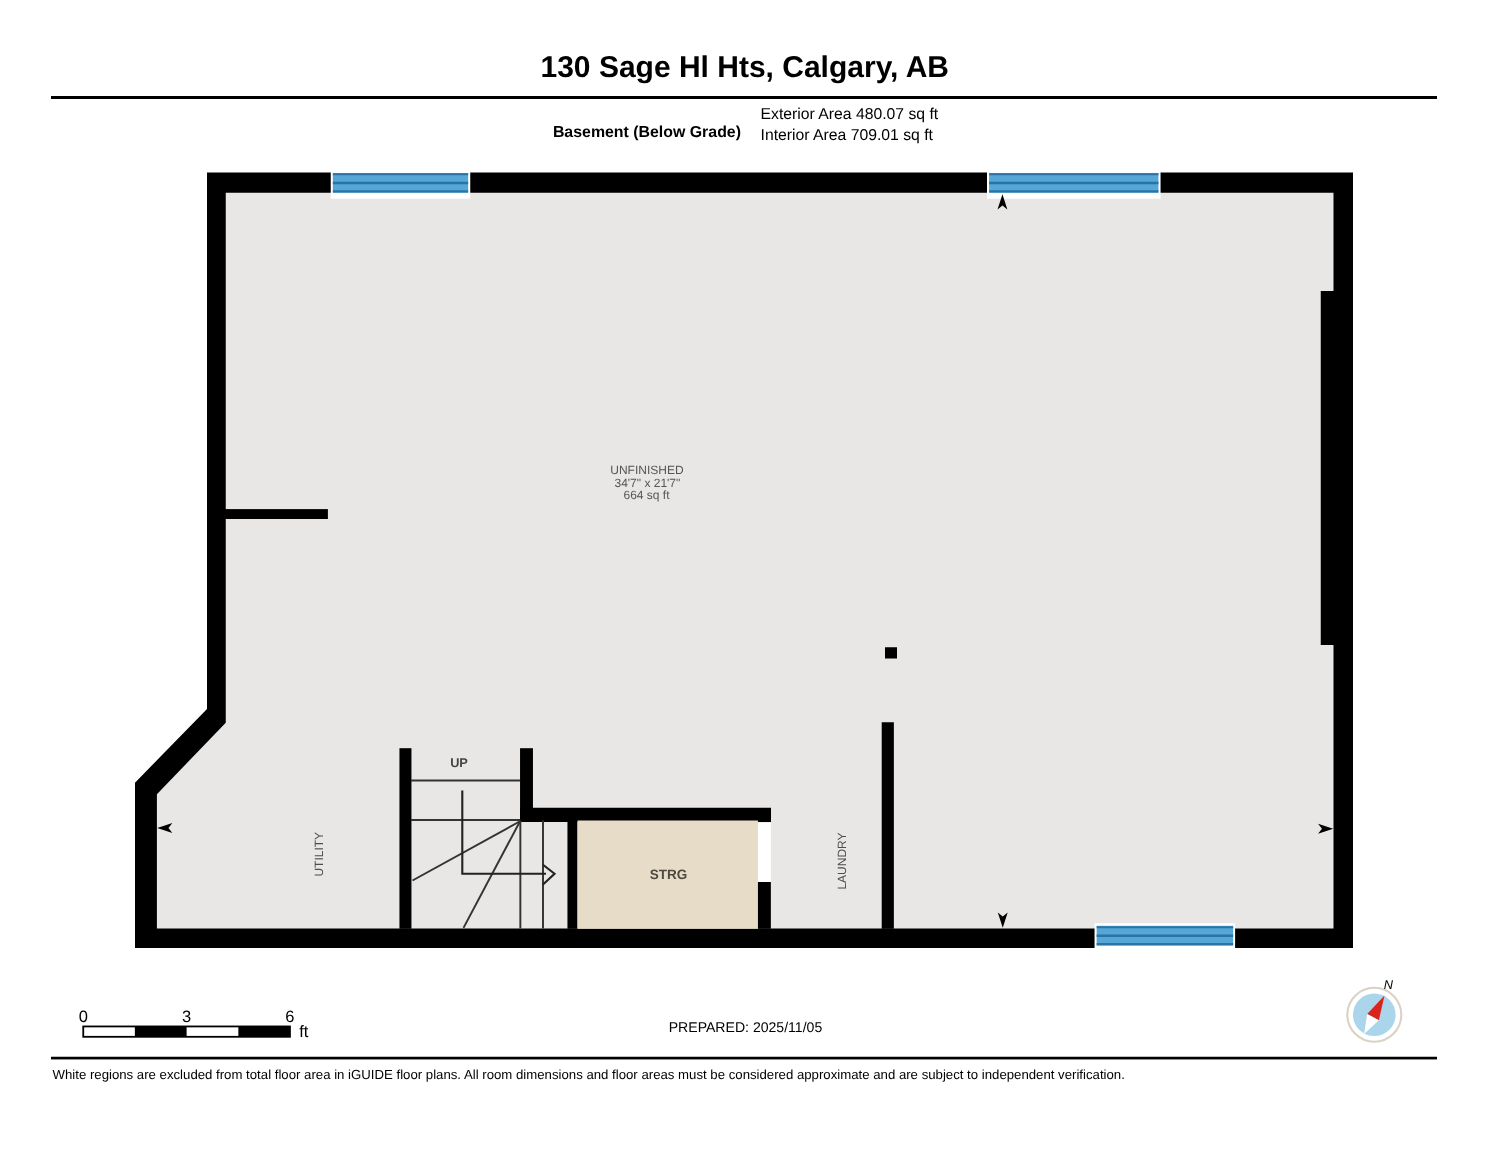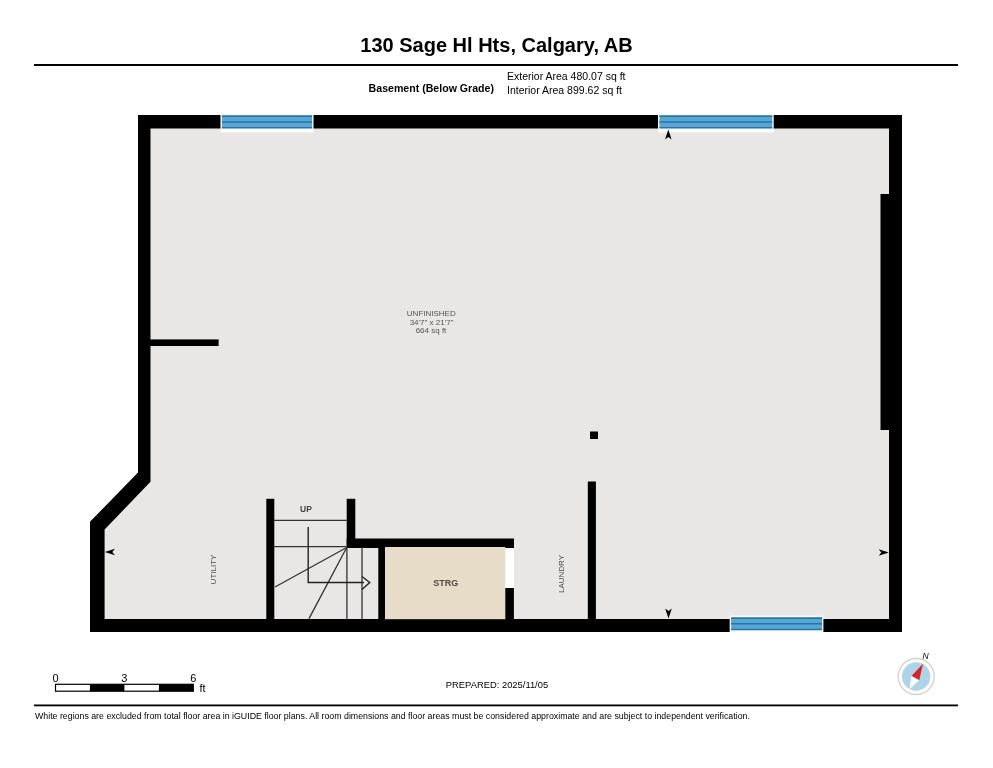--- a/index.html
+++ b/index.html
@@ -10,21 +10,21 @@
 <body>
 
 <div class="abs" style="left:0;top:34px;width:993px;text-align:center;font-size:20px;font-weight:bold;color:#000;">130 Sage Hl Hts, Calgary, AB</div>
 
 <div class="abs" style="left:34px;top:63.5px;width:924px;height:2px;background:#000;"></div>
 
 <div class="abs" style="left:0;top:69.5px;width:494px;text-align:right;font-size:10.6px;font-weight:bold;color:#000;margin-top:12px;">Basement (Below Grade)</div>
 
 <div class="abs" style="left:507px;top:69.5px;font-size:10.5px;color:#000;">Exterior Area 480.07 sq ft</div>
 
-<div class="abs" style="left:507px;top:84px;font-size:10.5px;color:#000;">Interior Area 899.62 sq ft</div>
+<div class="abs" style="left:507px;top:84px;font-size:10.5px;color:#000;">Interior Area 709.01 sq ft</div>
 
 <svg class="abs" style="left:0;top:0;" width="993" height="768" viewBox="0 0 993 768">
 
   <path d="M138,115 H902 V632 H90 V521.8 L138,472.6 Z" fill="#000000"></path>
 
   <path d="M150.5,128.5 H889 V619 H104.6 V529.5 L150.5,481.8 Z" fill="#e8e7e5"></path>
 
   <g>
     <rect x="220.5" y="114" width="93" height="18.5" fill="#ffffff"></rect>
     <rect x="221.9" y="115.3" width="90.2" height="13.2" fill="#55a7d6"></rect>

